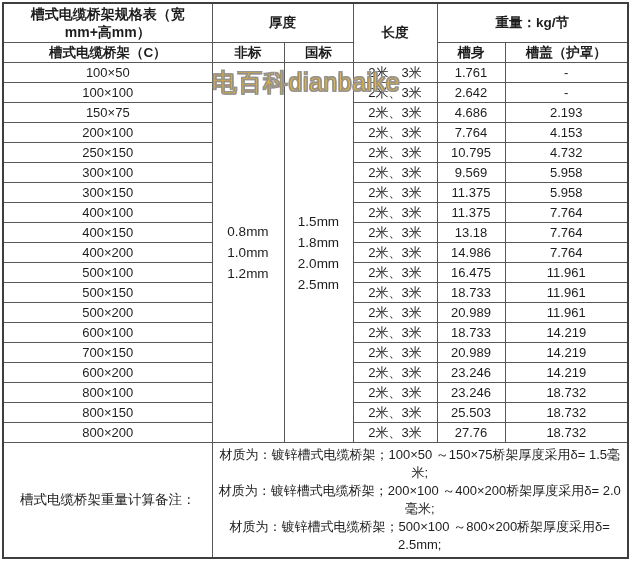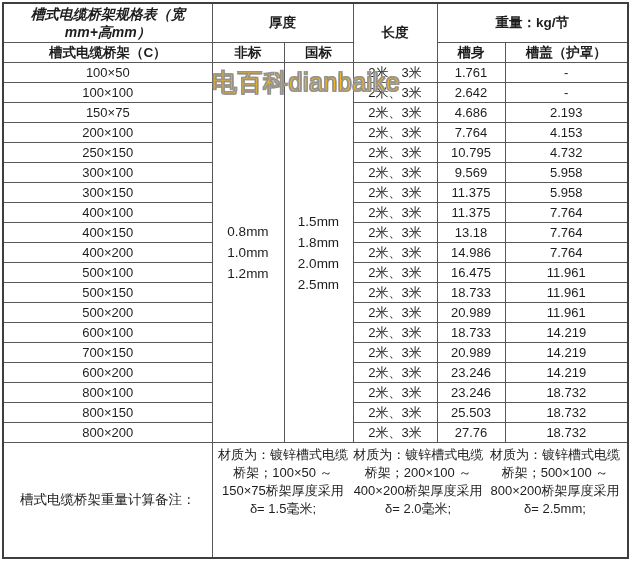--- a/index.html
+++ b/index.html
@@ -9,31 +9,31 @@
     position:absolute;left:2px;top:2px;
     width:625px;border-collapse:collapse;table-layout:fixed;
     border:2px solid #3e3e3e;
   }
   th,td{
     border:1px solid #585858;
     text-align:center;vertical-align:middle;
     color:#1d1d1d;padding:0;overflow:hidden;
   }
   thead th{font-weight:bold;font-size:13.5px;background:#ffffff;}
-  .title-cell{font-size:14px;line-height:18px;padding:1px 12px;font-style:italic;}
+  .title-cell{font-size:14px;line-height:18px;padding:1px 12px;}
   .row-header{height:39px;}
   .row-subheader{height:20px;margin-left:34px;}
   tbody tr{height:20px;}
   tbody td{font-size:13px;}
   .thickness-cell{white-space:pre-line;font-size:13.5px;line-height:21px;}
   tfoot tr{height:115px;}
   .notes-label-cell{font-size:13.5px;padding:0 6px;}
   .notes-cell{padding:2px 4px;}
   .notes-inner{
-    display:flex;justify-content:space-between;
+    display:flex;flex-direction:column;justify-content:space-between;
     height:108px;
   }
   .note-line{font-size:13px;line-height:18px;text-align:center;}
   .watermark{
     position:absolute;left:212px;top:66px;z-index:5;
     font-size:25px;font-weight:normal;letter-spacing:0.5px;
     -webkit-text-stroke:1px #8f8f8f;
     text-shadow:1px 1px 0 #9a9a9a,-1px -1px 0 #9a9a9a,1px -1px 0 #9a9a9a,-1px 1px 0 #9a9a9a;
     white-space:nowrap;pointer-events:none;
   }

